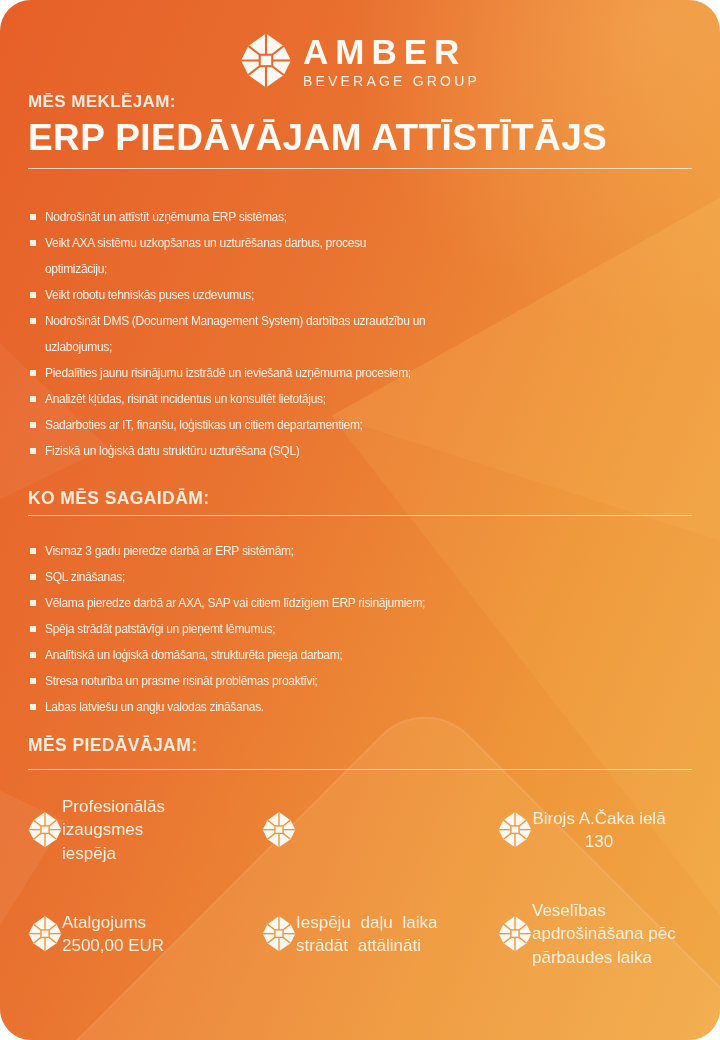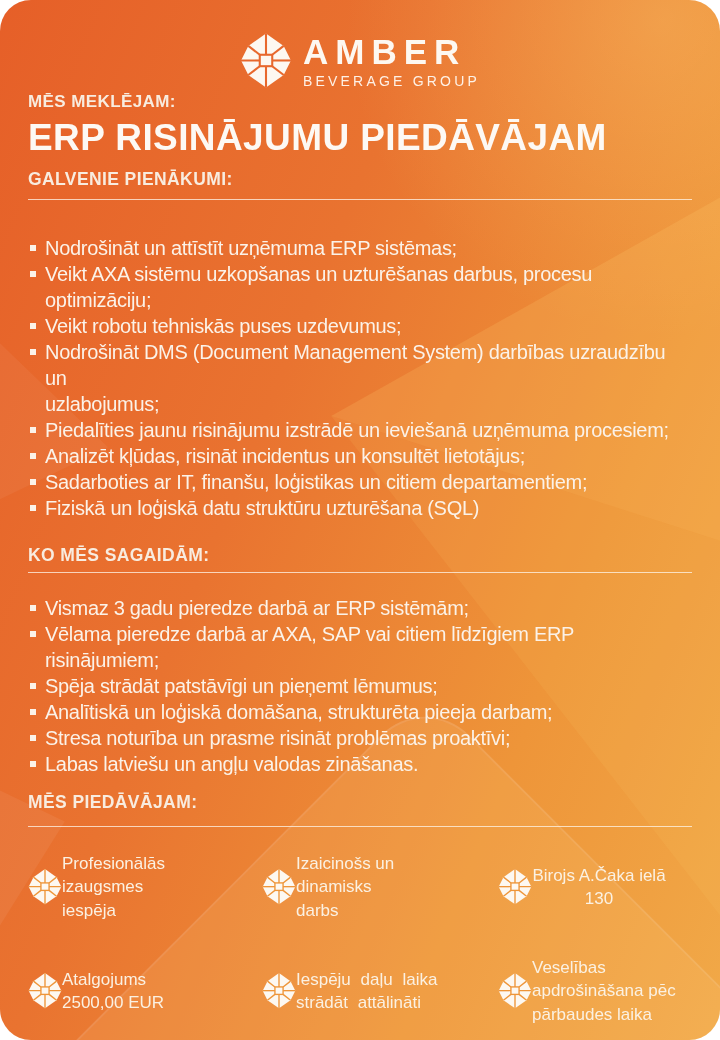--- a/index.html
+++ b/index.html
@@ -45,21 +45,21 @@
          line-height:42px;color:#fdf9f4;}
   .sec-heading{font-size:17.5px;font-weight:700;letter-spacing:0.4px;color:#f8ecdf;}
   .h1x{margin-top:10px;}
   .h2x{margin-top:24px;}
   .h3x{margin-top:15px;}
   .divider{border:0;border-top:1px solid rgba(253,245,235,0.75);margin:0;}
   .d1{margin-top:9px;}
   .d2{margin-top:6px;}
   .d3{margin-top:13px;}
 
-  ul.blist{list-style:none;margin:0;padding:0;font-size:20px;letter-spacing:-0.3px;
+  ul.blist{list-style:none;margin:0;padding:0;font-size:12px;letter-spacing:-0.3px;
            line-height:26px;color:#fbf2e8;}
   ul.l1{margin-top:35px;}
   ul.l2{margin-top:22px;}
   ul.blist li{position:relative;padding-left:17px;white-space:pre-line;}
   ul.blist li::before{content:"";position:absolute;left:2px;top:10px;width:6px;height:6px;
            background:#fbf2e8;}
 
   .benefits{margin-top:8px;display:grid;grid-template-columns:234px 236px 1fr;
             grid-auto-rows:104px;align-items:center;--gap-color:#ee9539;}
   .benefit{display:flex;align-items:center;}
@@ -103,43 +103,43 @@
       <svg class="logo-gem">
           <use href="#gem"></use>
         </svg>
       <div class="logo-text">
         <span class="brand">AMBER</span>
         <span class="tagline">BEVERAGE GROUP</span>
       </div>
     </div>
 
     <div class="kicker">MĒS MEKLĒJAM:</div>
-    <div class="title">ERP RISINĀJUMU PIEDĀVĀJAM</div>
+    <div class="title">ERP PIEDĀVĀJAM ATTĪSTĪTĀJS</div>
 
-    <div class="sec-heading h1x">GALVENIE PIENĀKUMI:</div>
     <hr class="divider d1">
 
     <ul class="blist l1">
       <li>Nodrošināt un attīstīt uzņēmuma ERP sistēmas;</li>
       <li>Veikt AXA sistēmu uzkopšanas un uzturēšanas darbus, procesu
 optimizāciju;</li>
       <li>Veikt robotu tehniskās puses uzdevumus;</li>
       <li>Nodrošināt DMS (Document Management System) darbības uzraudzību un
 uzlabojumus;</li>
       <li>Piedalīties jaunu risinājumu izstrādē un ieviešanā uzņēmuma procesiem;</li>
       <li>Analizēt kļūdas, risināt incidentus un konsultēt lietotājus;</li>
       <li>Sadarboties ar IT, finanšu, loģistikas un citiem departamentiem;</li>
       <li>Fiziskā un loģiskā datu struktūru uzturēšana (SQL)</li>
     </ul>
 
     <div class="sec-heading h2x">KO MĒS SAGAIDĀM:</div>
     <hr class="divider d2">
 
     <ul class="blist l2">
       <li>Vismaz 3 gadu pieredze darbā ar ERP sistēmām;</li>
+      <li>SQL zināšanas;</li>
       <li>Vēlama pieredze darbā ar AXA, SAP vai citiem līdzīgiem ERP risinājumiem;</li>
       <li>Spēja strādāt patstāvīgi un pieņemt lēmumus;</li>
       <li>Analītiskā un loģiskā domāšana, strukturēta pieeja darbam;</li>
       <li>Stresa noturība un prasme risināt problēmas proaktīvi;</li>
       <li>Labas latviešu un angļu valodas zināšanas.</li>
     </ul>
 
     <div class="sec-heading h3x">MĒS PIEDĀVĀJAM:</div>
     <hr class="divider d3">
 
@@ -149,23 +149,20 @@
             <use href="#gem"></use>
           </svg>
         <span class="benefit-label">Profesionālās
 izaugsmes
 iespēja</span>
       </div>
       <div class="benefit">
         <svg class="benefit-gem">
             <use href="#gem"></use>
           </svg>
-        <span class="benefit-label">Izaicinošs un
-dinamisks
-darbs</span>
       </div>
       <div class="benefit centered">
         <svg class="benefit-gem">
             <use href="#gem"></use>
           </svg>
         <span class="benefit-label">Birojs A.Čaka ielā
 130</span>
       </div>
       <div class="benefit">
         <svg class="benefit-gem">

